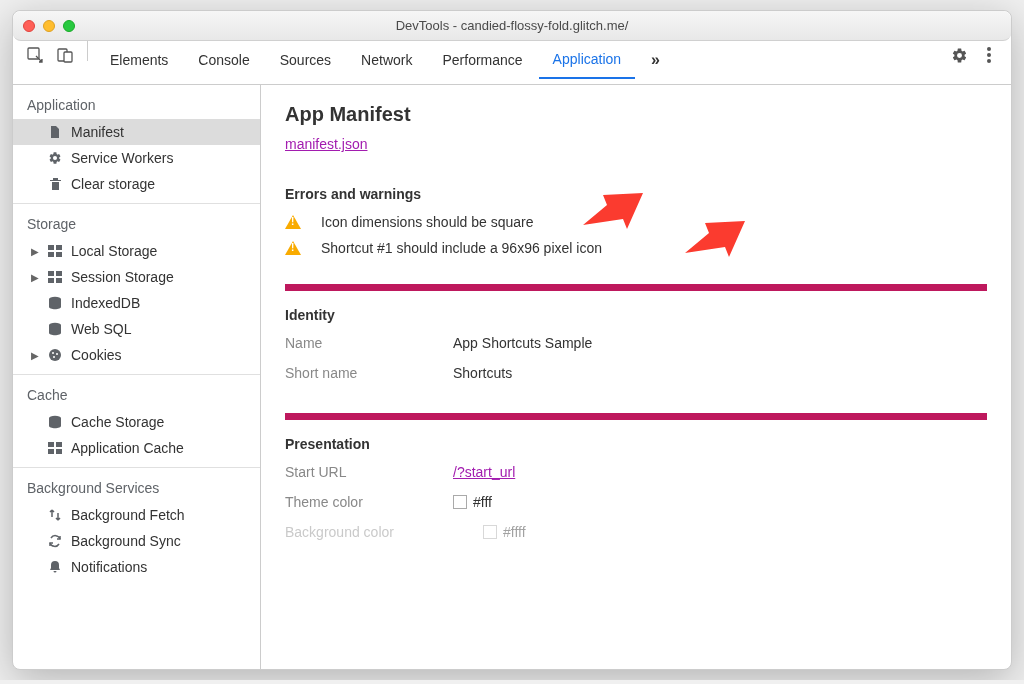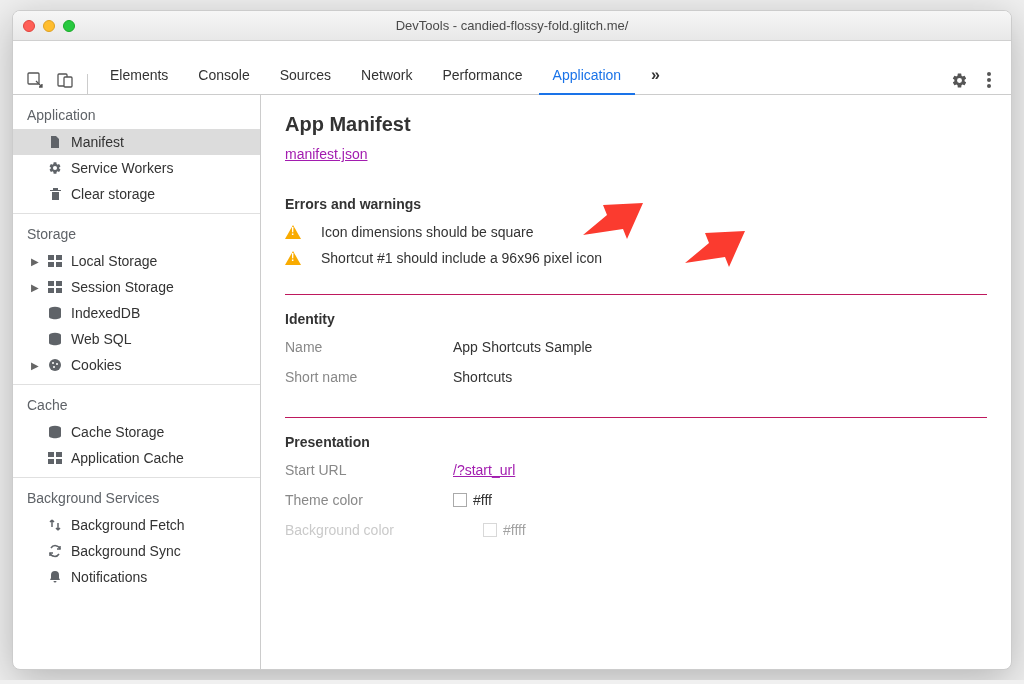--- a/index.html
+++ b/index.html
@@ -1,42 +1,42 @@
 <!DOCTYPE html>
 <html><head>
 <meta charset="utf-8">
 <style>
 * { margin: 0; padding: 0; box-sizing: border-box; font-family: -apple-system, BlinkMacSystemFont, "Helvetica Neue", Arial, sans-serif; }
 body { background: #f0f0f0; display: flex; justify-content: center; align-items: flex-start; padding: 10px; }
 .window { width: 1000px; height: 660px; background: #fff; border-radius: 8px; box-shadow: 0 10px 40px rgba(0,0,0,0.25); overflow: hidden; display: flex; flex-direction: column; border: 1px solid #ccc; }
-.titlebar { height: 30px; background: linear-gradient(#f6f6f6,#e8e8e8); border-bottom: 1px solid #d0d0d0; display: flex; align-items: center; padding: 0 10px; position: relative; }
+.titlebar { height: 30px; background: linear-gradient(#f6f6f6,#e8e8e8); border-bottom: 1px solid #d0d0d0; display: flex; align-items: center; padding: 0 10px; position: relative; border-radius: 8px; }
 .traffic { display: flex; gap: 8px; }
 .dot { width: 12px; height: 12px; border-radius: 50%; }
 .dot.red { background: #ff5f57; border: 1px solid #e0443e; }
 .dot.yellow { background: #ffbd2e; border: 1px solid #dea123; }
 .dot.green { background: #28c940; border: 1px solid #1aab29; }
 .titlebar-title { position: absolute; left: 0; right: 0; text-align: center; font-size: 13px; color: #4a4a4a; pointer-events: none; }
-.toolbar { height: 54px; border-bottom: 1px solid #ccc; display: flex; align-items: flex-end; padding: 0 8px; font-size: 14px; color: #333; gap: 2px; }
+.toolbar { height: 44px; border-bottom: 1px solid #ccc; display: flex; align-items: flex-start; padding: 0 8px; font-size: 14px; color: #333; gap: 2px; }
 .toolbar-icon { width: 28px; height: 28px; display: flex; align-items: center; justify-content: center; color: #555; }
 .toolbar-sep { width: 1px; height: 20px; background: #ccc; margin: 0 6px; }
 .tab { padding: 0 14px; height: 38px; display: flex; align-items: center; cursor: pointer; color: #333; }
 .tab.active { color: #1a73e8; border-bottom: 2px solid #1a73e8; margin-bottom: -1px; }
 .toolbar-spacer { flex: 1; }
 .body { flex: 1; display: flex; overflow: hidden; }
 .sidebar { width: 248px; border-right: 1px solid #ccc; overflow-y: auto; font-size: 14px; color: #333; padding-top: 6px; }
 .sidebar-heading { padding: 6px 10px 6px 14px; color: #5f6368; font-size: 14px; }
 .sidebar-item { padding: 5px 10px 5px 34px; display: flex; align-items: center; gap: 8px; cursor: pointer; position: relative; }
 .sidebar-item.selected { background: #dcdcdc; }
 .tree-arrow { position: absolute; left: 18px; font-size: 10px; color: #666; }
 .sidebar-icon { width: 16px; display: flex; justify-content: center; color: #5f6368; }
 .sidebar-sep { height: 1px; background: #e0e0e0; margin: 6px 0; }
 .main { flex: 1; overflow-y: auto; padding: 18px 24px; font-size: 14px; color: #333; position: relative; }
 .main h1 { font-size: 20px; font-weight: 700; margin-bottom: 10px; }
 .link { color: #a21caf; text-decoration: underline; cursor: pointer; }
-.section { padding: 16px 0 18px 0; border-bottom: 1px solid #be185d; }
+.section { padding: 16px 0 18px 0; border-bottom: 7px solid #be185d; }
 .section-title { font-weight: 700; font-size: 14px; margin-bottom: 12px; }
 .warn-row { display: flex; align-items: center; gap: 20px; margin-bottom: 10px; }
 .warn-icon { width: 0; height: 0; border-left: 8px solid transparent; border-right: 8px solid transparent; border-bottom: 14px solid #f9ab00; position: relative; }
 .warn-icon::after { content: "!"; position: absolute; top: 1px; left: -2px; font-size: 10px; font-weight: bold; color: #fff; }
 .kv-row { display: flex; align-items: center; margin-bottom: 14px; }
 .kv-label { width: 168px; text-align: left; color: #888; padding-right: 16px; }
 .kv-value { color: #333; display: flex; align-items: center; gap: 6px; }
 .swatch { width: 14px; height: 14px; border: 1px solid #aaa; background: #fff; display: inline-block; }
 .arrow-annotation { position: absolute; width: 60px; height: 46px; }
 .arrow-annotation svg { width: 100%; height: 100%; }

